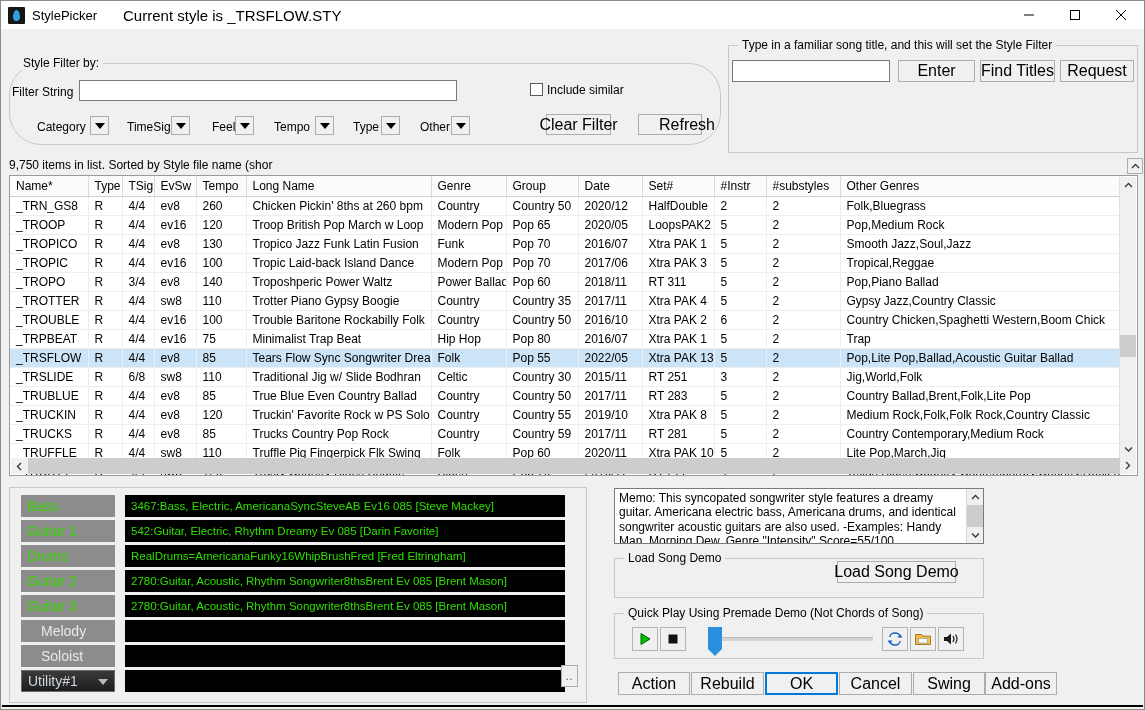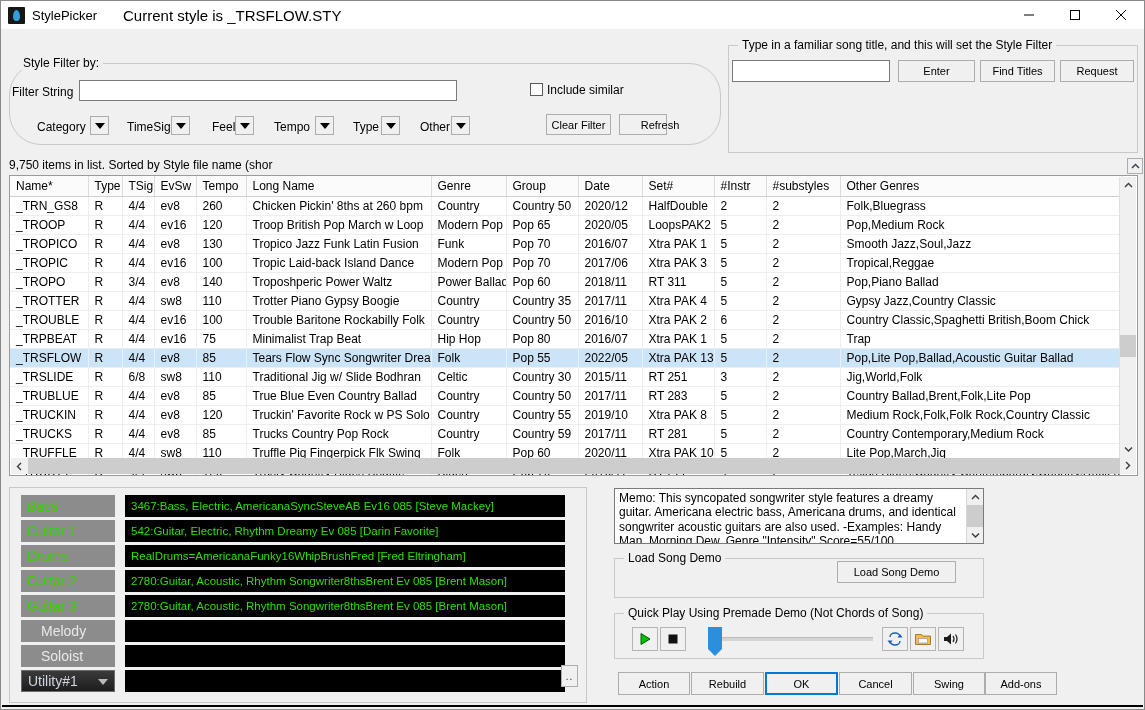--- a/index.html
+++ b/index.html
@@ -28,21 +28,21 @@
 
   .lbl{position:absolute;font-size:12px;color:#000;white-space:nowrap;}
 
   input.txt{position:absolute;box-sizing:border-box;border:1px solid #7a7a7a;background:#fff;font-family:"Liberation Sans",sans-serif;font-size:12px;padding:1px 3px;color:#000;}
 
   .arrowbtn{position:absolute;box-sizing:border-box;width:19px;height:19px;background:#f0f0f0;border:1px solid #adadad;
       display:flex;align-items:center;justify-content:center;}
   .arrowbtn i{display:block;width:0;height:0;border-left:5px solid transparent;border-right:5px solid transparent;border-top:6px solid #000;}
 
   .btn{position:absolute;box-sizing:border-box;background:#f0f0f0;border:1px solid #adadad;font-family:"Liberation Sans",sans-serif;
-      font-size:11px;color:#000;display:flex;align-items:center;justify-content:center;white-space:nowrap;}
+      font-size:16px;color:#000;display:flex;align-items:center;justify-content:center;white-space:nowrap;}
   .btn.focus{border:2px solid #0078d7;}
 
   .chk{position:absolute;width:13px;height:13px;box-sizing:border-box;border:1px solid #5a5a5a;background:#fff;}
 
   
   .statusline{position:absolute;left:8px;top:157px;width:1129px;height:17px;font-size:12px;color:#000;
      background:#f0f0f0;}
   .listwrap{position:absolute;left:8px;top:174px;width:1129px;height:301px;border:1px solid #9a9a9a;box-sizing:border-box;background:#fff;overflow:hidden;}
   table.grid{border-collapse:collapse;table-layout:fixed;width:1112px;}
   table.grid th{
@@ -156,21 +156,21 @@
   <div class="arrowbtn" style="left:380px;top:115px;">
       <i></i>
     </div>
 
   <span class="lbl" style="left:419px;top:119px;">Other</span>
   <div class="arrowbtn" style="left:450px;top:115px;">
       <i></i>
     </div>
 
   <div class="btn" style="left:545px;top:113px;width:65px;height:21px;">Clear Filter</div>
-  <div class="btn" style="left:618px;top:113px;width:48px;height:21px;padding-left:34px;">Refresh</div>
+  <div class="btn" style="left:637px;top:113px;width:64px;height:21px;padding-left:34px;">Refresh</div>
 
   <div class="group" style="left:727px;top:44px;width:410px;height:108px;">
     <span class="glabel">Type in a familiar song title, and this will set the Style Filter</span>
   </div>
   <input class="txt" style="left: 731px; top: 59px; width: 158px; height: 22px;" value="">
   <div class="btn" style="left:897px;top:59px;width:77px;height:22px;">Enter</div>
   <div class="btn" style="left:979px;top:59px;width:75px;height:22px;">Find Titles</div>
   <div class="btn" style="left:1059px;top:59px;width:74px;height:22px;">Request</div>
   <div class="txt" style="left:731px;top:90px;width:402px;height:58px;"></div>
 
@@ -312,21 +312,21 @@
             <td>4/4</td>
             <td>ev16</td>
             <td>100</td>
             <td>Trouble Baritone Rockabilly Folk</td>
             <td>Country</td>
             <td>Country 50</td>
             <td>2016/10</td>
             <td>Xtra PAK 2</td>
             <td>6</td>
             <td>2</td>
-            <td>Country Classic,Spaghetti British,Boom Chick</td>
+            <td>Country Chicken,Spaghetti Western,Boom Chick</td>
           </tr>
           <tr>
             <td>_TRPBEAT</td>
             <td>R</td>
             <td>4/4</td>
             <td>ev16</td>
             <td>75</td>
             <td>Minimalist Trap Beat</td>
             <td>Hip Hop</td>
             <td>Pop 80</td>

